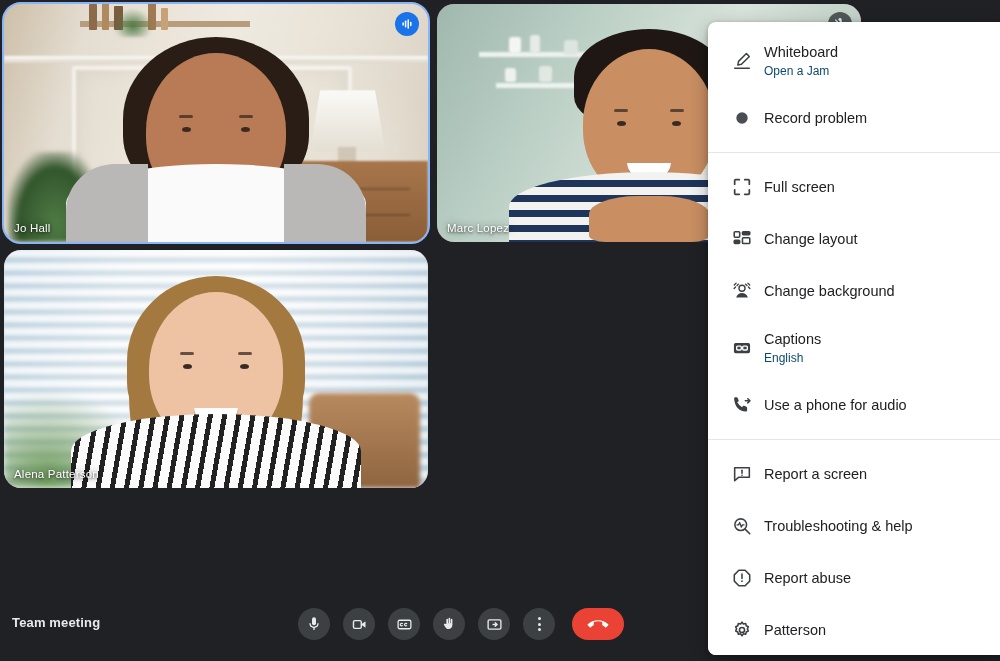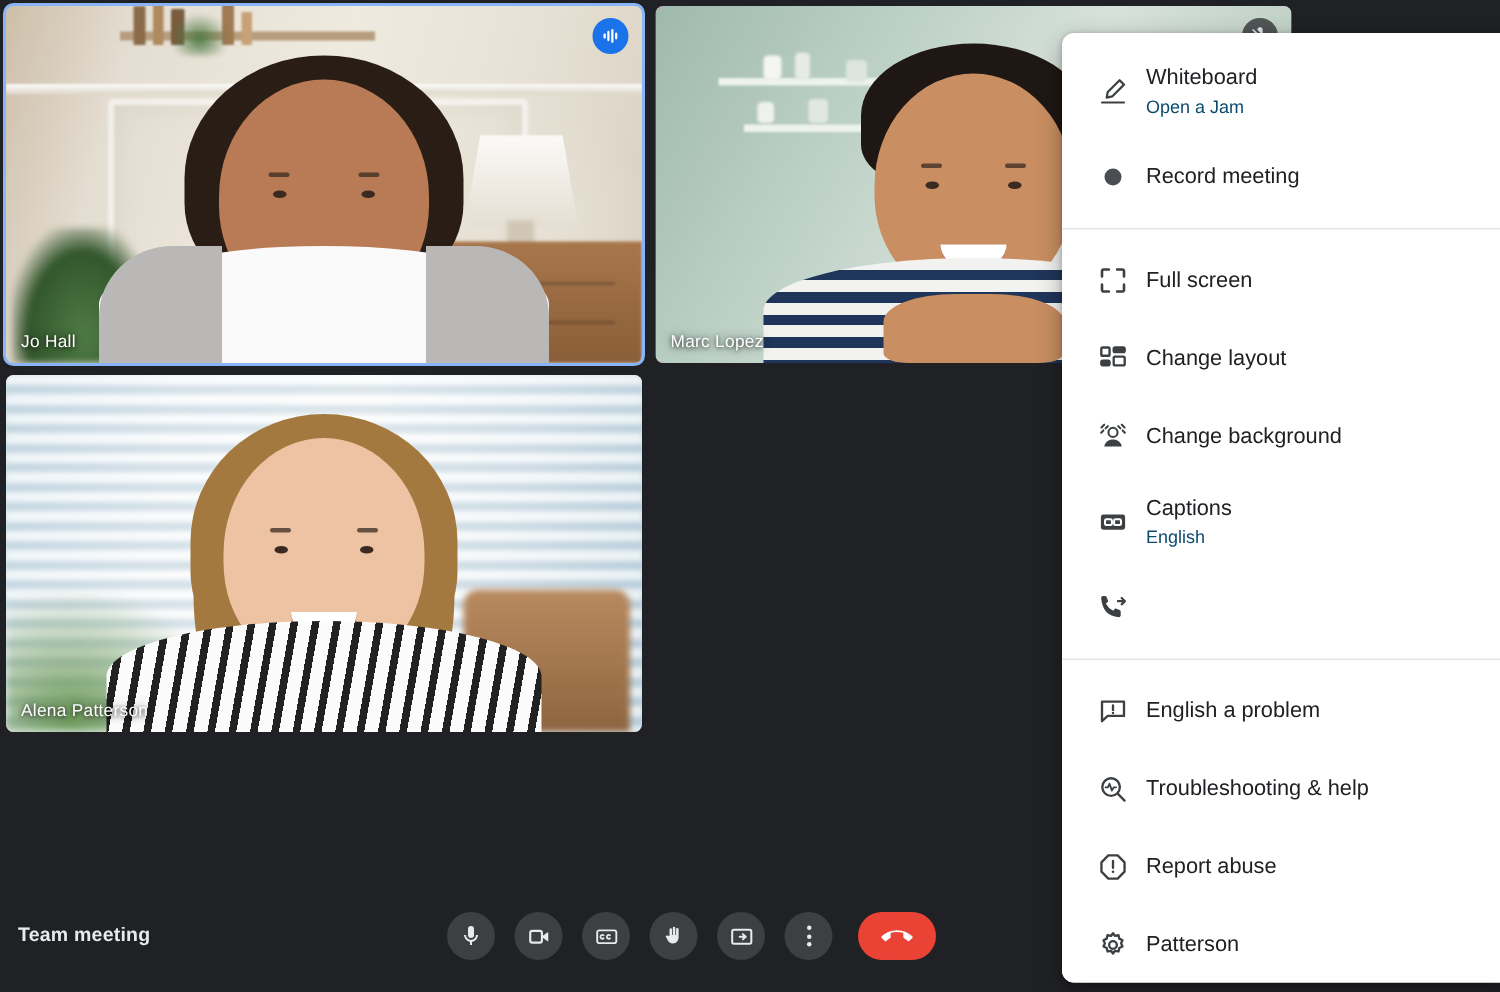--- a/index.html
+++ b/index.html
@@ -16,21 +16,21 @@
   }
 
   
   #grid {
     position: absolute;
     left: 4px; top: 4px;
     width: 860px; height: 486px;
   }
   .tile {
     position: absolute;
-    border-radius: 5px;
+    border-radius: 17px;
     overflow: hidden;
     background: #be185d;
   }
   .tile.t0 { left: 0px;   top: 0px;   width: 424px; height: 238px; }
   .tile.t1 { left: 433px; top: 0px;   width: 424px; height: 238px; }
   .tile.t2 { left: 0px;   top: 246px; width: 424px; height: 238px; }
   .tile.t3 { left: 433px; top: 246px; width: 424px; height: 238px; }
 
   .tile.active {
     outline: 3px solid #8ab4f8;
@@ -509,21 +509,21 @@
       </div>
     </div>
 
     <div class="mi">
       <div class="mi-icon">
         <svg width="22" height="22" viewBox="0 0 24 24" fill="#4a4d51">
           <circle cx="12" cy="12" r="6.2"></circle>
         </svg>
       </div>
       <div class="mi-text">
-        <span class="mi-label">Record meeting</span>
+        <span class="mi-label">Record problem</span>
       </div>
     </div>
 
     <div class="mi-sep"></div>
 
     <div class="mi">
       <div class="mi-icon">
         <svg width="22" height="22" viewBox="0 0 24 24" fill="none" stroke="#3c4043" stroke-width="1.9" stroke-linecap="round">
           <path d="M4 9V5.2A1.2 1.2 0 0 1 5.2 4H9"></path>
           <path d="M15 4h3.8A1.2 1.2 0 0 1 20 5.2V9"></path>
@@ -578,34 +578,37 @@
       </div>
     </div>
 
     <div class="mi">
       <div class="mi-icon">
         <svg width="22" height="22" viewBox="0 0 24 24">
           <path d="M6.2 3.6c.5 0 .9.3 1.1.8l1 2.4c.2.5.1 1-.3 1.3l-1.2 1a12.6 12.6 0 0 0 5.3 5.3l1-1.2c.3-.4.8-.5 1.3-.3l2.4 1c.5.2.8.6.8 1.1v2.6c0 .8-.7 1.5-1.5 1.4C8.6 18.5 4.1 14 3.4 5.1c-.1-.8.6-1.5 1.4-1.5z" fill="#3c4043"></path>
           <path d="M15.6 7.4h4.9M18.3 5.1l2.4 2.3-2.4 2.3" fill="none" stroke="#3c4043" stroke-width="1.6" stroke-linecap="round" stroke-linejoin="round"></path>
         </svg>
       </div>
+      <div class="mi-text">
+        <span class="mi-label">Use a phone for audio</span>
+      </div>
     </div>
 
     <div class="mi-sep"></div>
 
     <div class="mi">
       <div class="mi-icon">
         <svg width="22" height="22" viewBox="0 0 24 24" fill="none" stroke="#3c4043" stroke-width="1.7" stroke-linejoin="round">
           <path d="M4 5.2h16v10.4H8.2L4 19.4z"></path>
           <path d="M12 8v3.2" stroke-linecap="round"></path>
           <circle cx="12" cy="13.4" r=".9" fill="#3c4043" stroke="none"></circle>
         </svg>
       </div>
       <div class="mi-text">
-        <span class="mi-label">English a problem</span>
+        <span class="mi-label">Report a screen</span>
       </div>
     </div>
 
     <div class="mi">
       <div class="mi-icon">
         <svg width="22" height="22" viewBox="0 0 24 24" fill="none" stroke="#3c4043" stroke-width="1.7" stroke-linecap="round" stroke-linejoin="round">
           <circle cx="10.6" cy="10.6" r="6.4"></circle>
           <path d="M15.4 15.4 20.4 20.4"></path>
           <path d="M6.6 10.8h1.6l1.3-2.6 1.7 5 1.3-2.4h1.7" stroke-width="1.35"></path>
         </svg>

